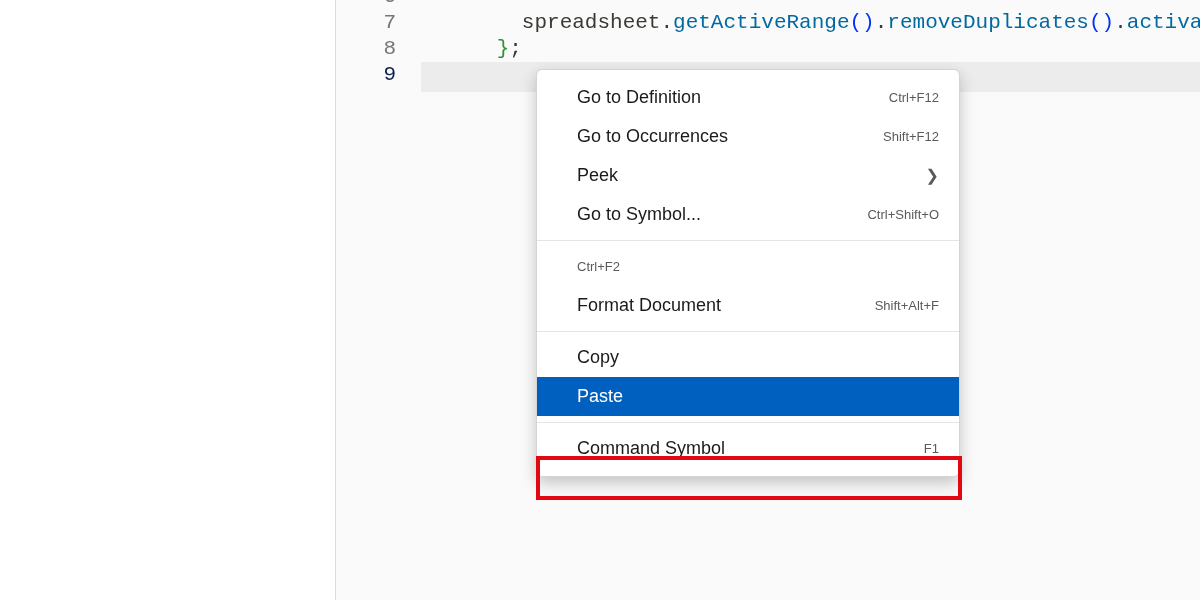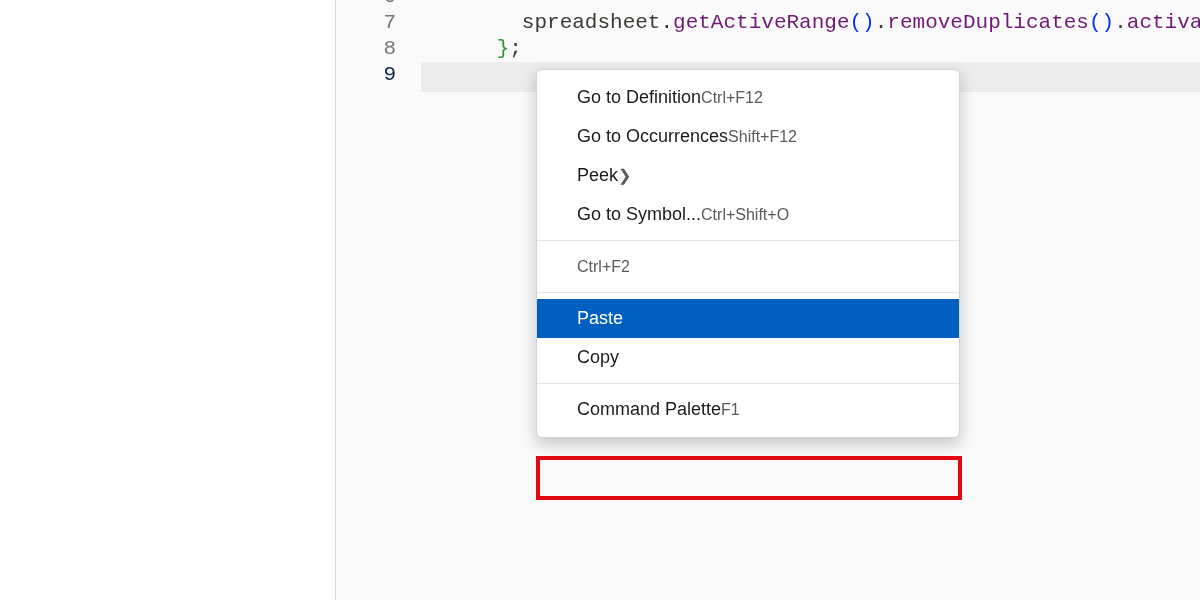--- a/index.html
+++ b/index.html
@@ -62,21 +62,21 @@
   }
   .code-line {
     position: absolute;
     font-size: 21px;
     line-height: 26px;
     white-space: pre;
     color: #393a34;
   }
   .tok-paren { color: #0431fa; }
   .tok-paren2 { color: #319331; }
-  .tok-method { color: #701a75; }
+  .tok-method { color: #0369a1; }
   .shaded-row {
     position: absolute;
     left: 85px;
     height: 30px;
     background: #ececec;
   }
   .highlight-box {
     position: absolute;
     border: 4px solid #e30613;
     pointer-events: none;
@@ -89,36 +89,37 @@
     border-radius: 6px;
     box-shadow: 0 6px 16px rgba(0,0,0,0.22);
     font-family: "Segoe UI", "Helvetica Neue", Arial, sans-serif;
     font-size: 18px;
     color: #1b1b1b;
     overflow: hidden;
   }
   .context-menu .item {
     display: flex;
     align-items: center;
+    justify-content: space-between;
     height: 39px;
     padding: 0 20px 0 40px;
     cursor: default;
   }
   .context-menu .item.hovered {
     background: #0060c0;
     color: #ffffff;
   }
   .context-menu .sep {
     height: 1px;
     background: #e4e4e4;
     margin: 6px 0;
   }
   .context-menu .kbd {
     color: #5a5a5a;
-    font-size: 16px;
+    font-size: 13px;
   }
   .chevron {
     color: #5a5a5a;
     font-size: 16px;
   }
   .context-menu .pad-top { height: 8px; }
   .context-menu .pad-bot { height: 8px; }
 </style>
 </head>
 <body>
@@ -165,35 +166,39 @@
   <div class="item">
     <span>Go to Symbol...</span>
     <span class="kbd">Ctrl+Shift+O</span>
   </div>
 
   <div class="sep"></div>
 
   <div class="item">
     <span class="kbd">Ctrl+F2</span>
   </div>
+  <div class="item">
+    <span>Format Document</span>
+    <span class="kbd">Shift+Alt+F</span>
+  </div>
 
   <div class="sep"></div>
 
+  <div class="item">
+    <span>Copy</span>
+    <span></span>
+  </div>
   <div class="item hovered">
     <span>Paste</span>
     <span></span>
   </div>
-  <div class="item">
-    <span>Copy</span>
-    <span></span>
-  </div>
 
   <div class="sep"></div>
 
   <div class="item">
-    <span>Command Palette</span>
+    <span>Command Symbol</span>
     <span class="kbd">F1</span>
   </div>
 
   <div class="pad-bot"></div>
 </div>
 
 <div class="highlight-box" style="left:536px; top:456px; width:418px; height:36px;"></div>
 
 </body></html>

